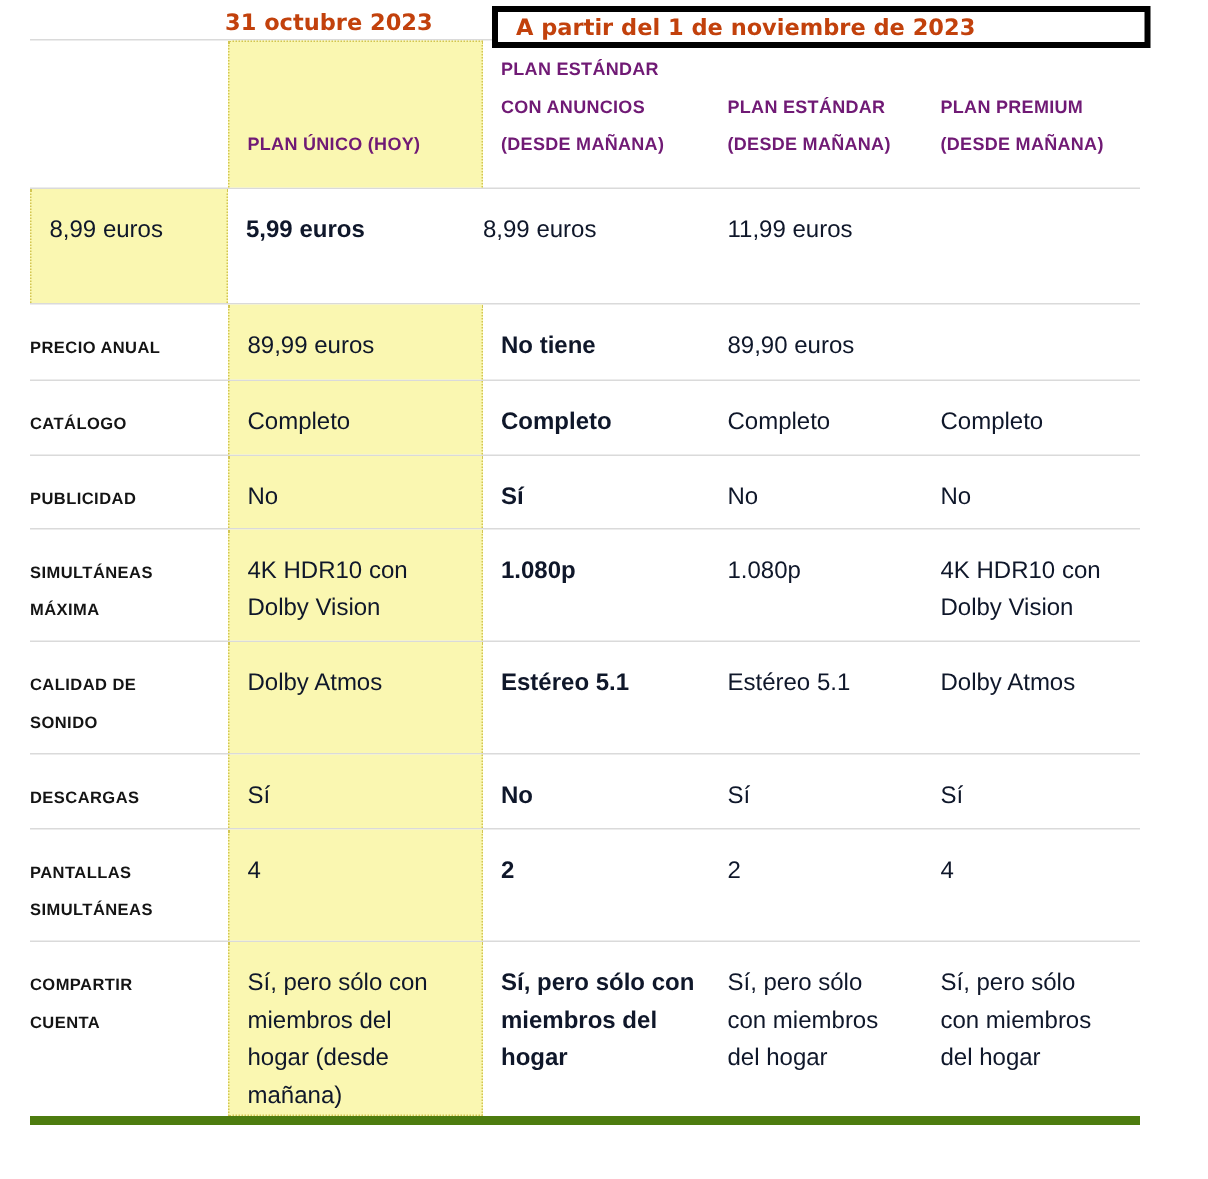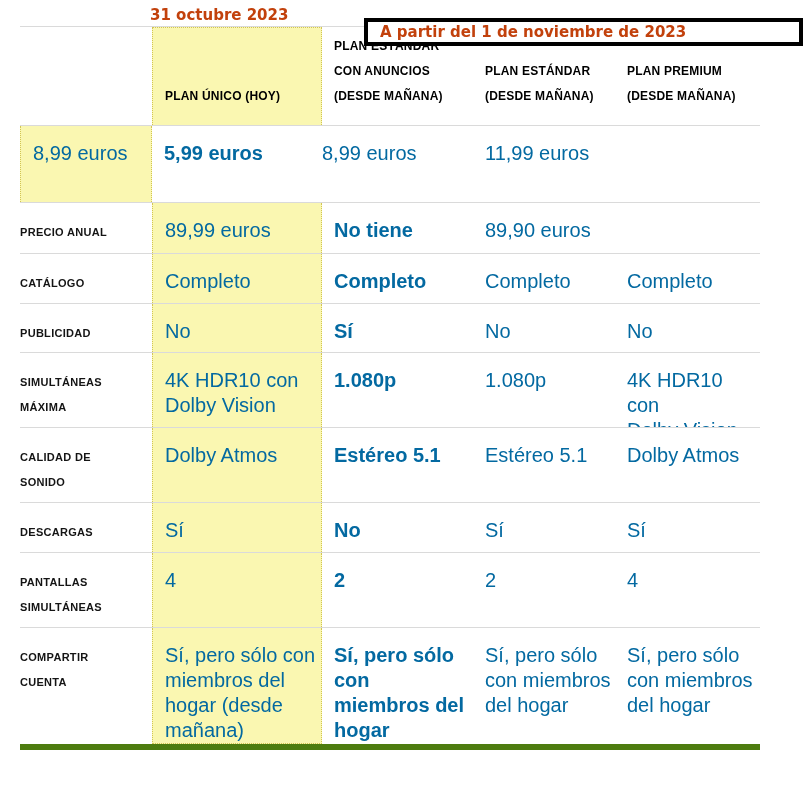--- a/index.html
+++ b/index.html
@@ -25,51 +25,50 @@
   .date-today {
     position: absolute;
     left: 150px;
     top: 5px;
     line-height: 20px;
     white-space: nowrap;
   }
   .future-box {
     position: absolute;
     left: 328px;
-    top: 18px;
+    top: 4px;
     width: 439px;
     height: 28px;
     box-sizing: border-box;
     border: 4px solid #000000;
     background: #ffffff;
     display: flex;
     align-items: center;
     padding-left: 12px;
-    margin-left: 36px;
   }
   
   .tbl {
     position: absolute;
     left: 20px;
     top: 26px;
     width: 740px;
     border-top: 1px solid #dadada;
   }
   .row {
     display: grid;
     grid-template-columns: 132px 170px 163px 142px 133px;
     box-sizing: border-box;
     border-bottom: 1px solid #dadada;
   }
   .row.last { border-bottom: 6px solid #4d7c0f; }
   .cell {
     box-sizing: border-box;
-    font-size: 20px;
+    font-size: 16px;
     line-height: 25px;
-    color: #0369a1;
+    color: #0f172a;
     padding-top: 15px;
     white-space: pre-line;
     overflow: hidden;
   }
   .lbl {
     font-size: 11px;
     font-weight: bold;
     color: #141414;
     letter-spacing: 0.3px;
     padding-top: 17px;
@@ -82,21 +81,21 @@
     padding-left: 12px;
   }
   .hdr {
     display: flex;
     align-items: flex-end;
     padding-top: 0;
     padding-bottom: 16px;
     font-weight: bold;
     font-size: 12px;
     line-height: 25px;
-    color: #000000;
+    color: #701a75;
     letter-spacing: 0.2px;
   }
   .header-row .hl { border-top: 1px dotted #d2c553; }
   .row.last .hl { border-bottom: 1px dotted #d2c553; }
 </style>
 </head>
 <body>
 
 <div class="page">
 

